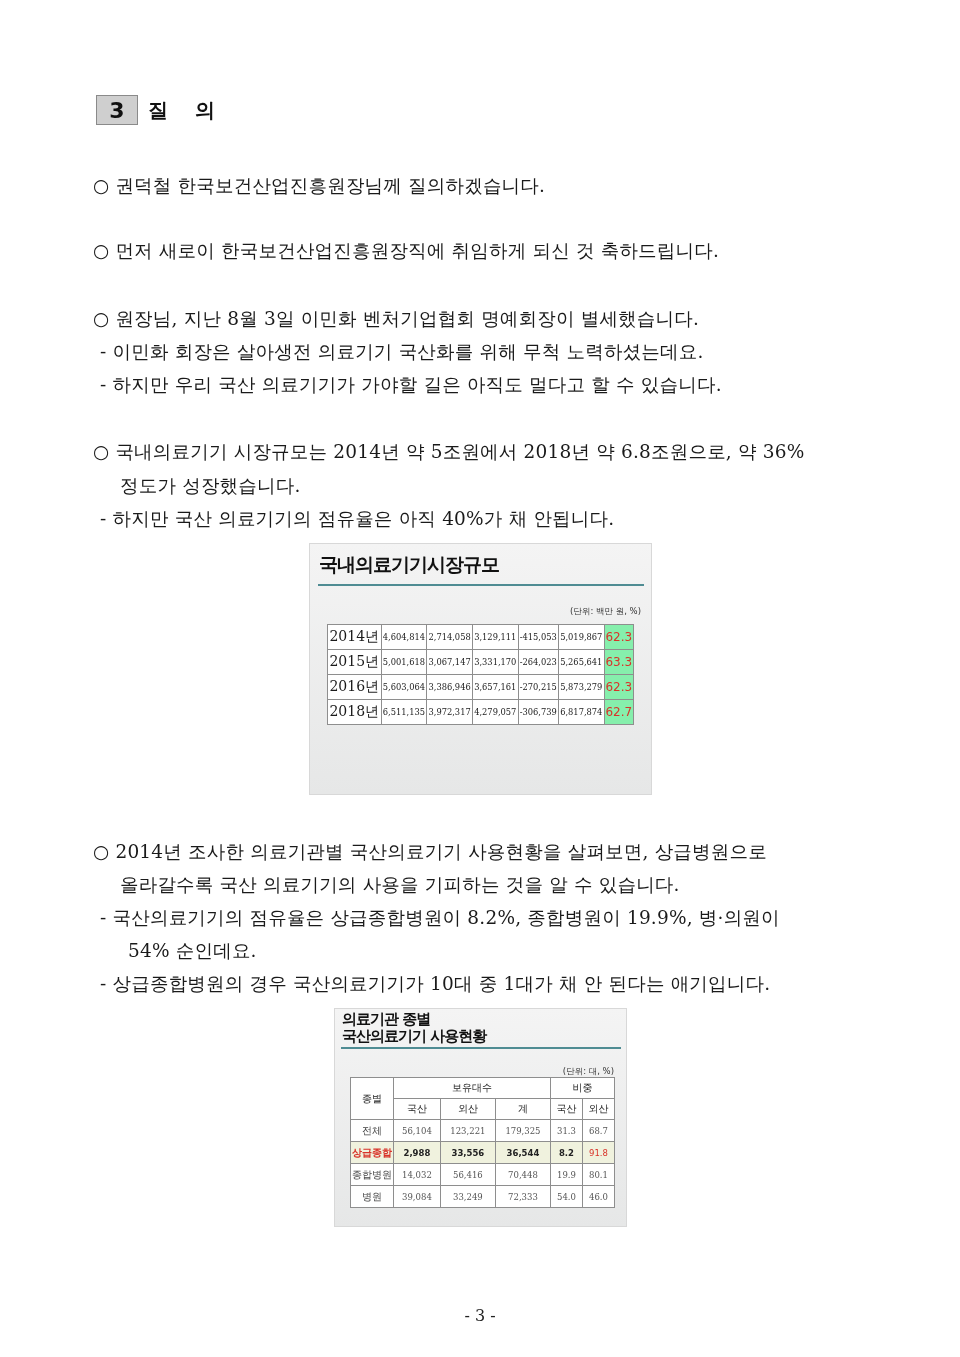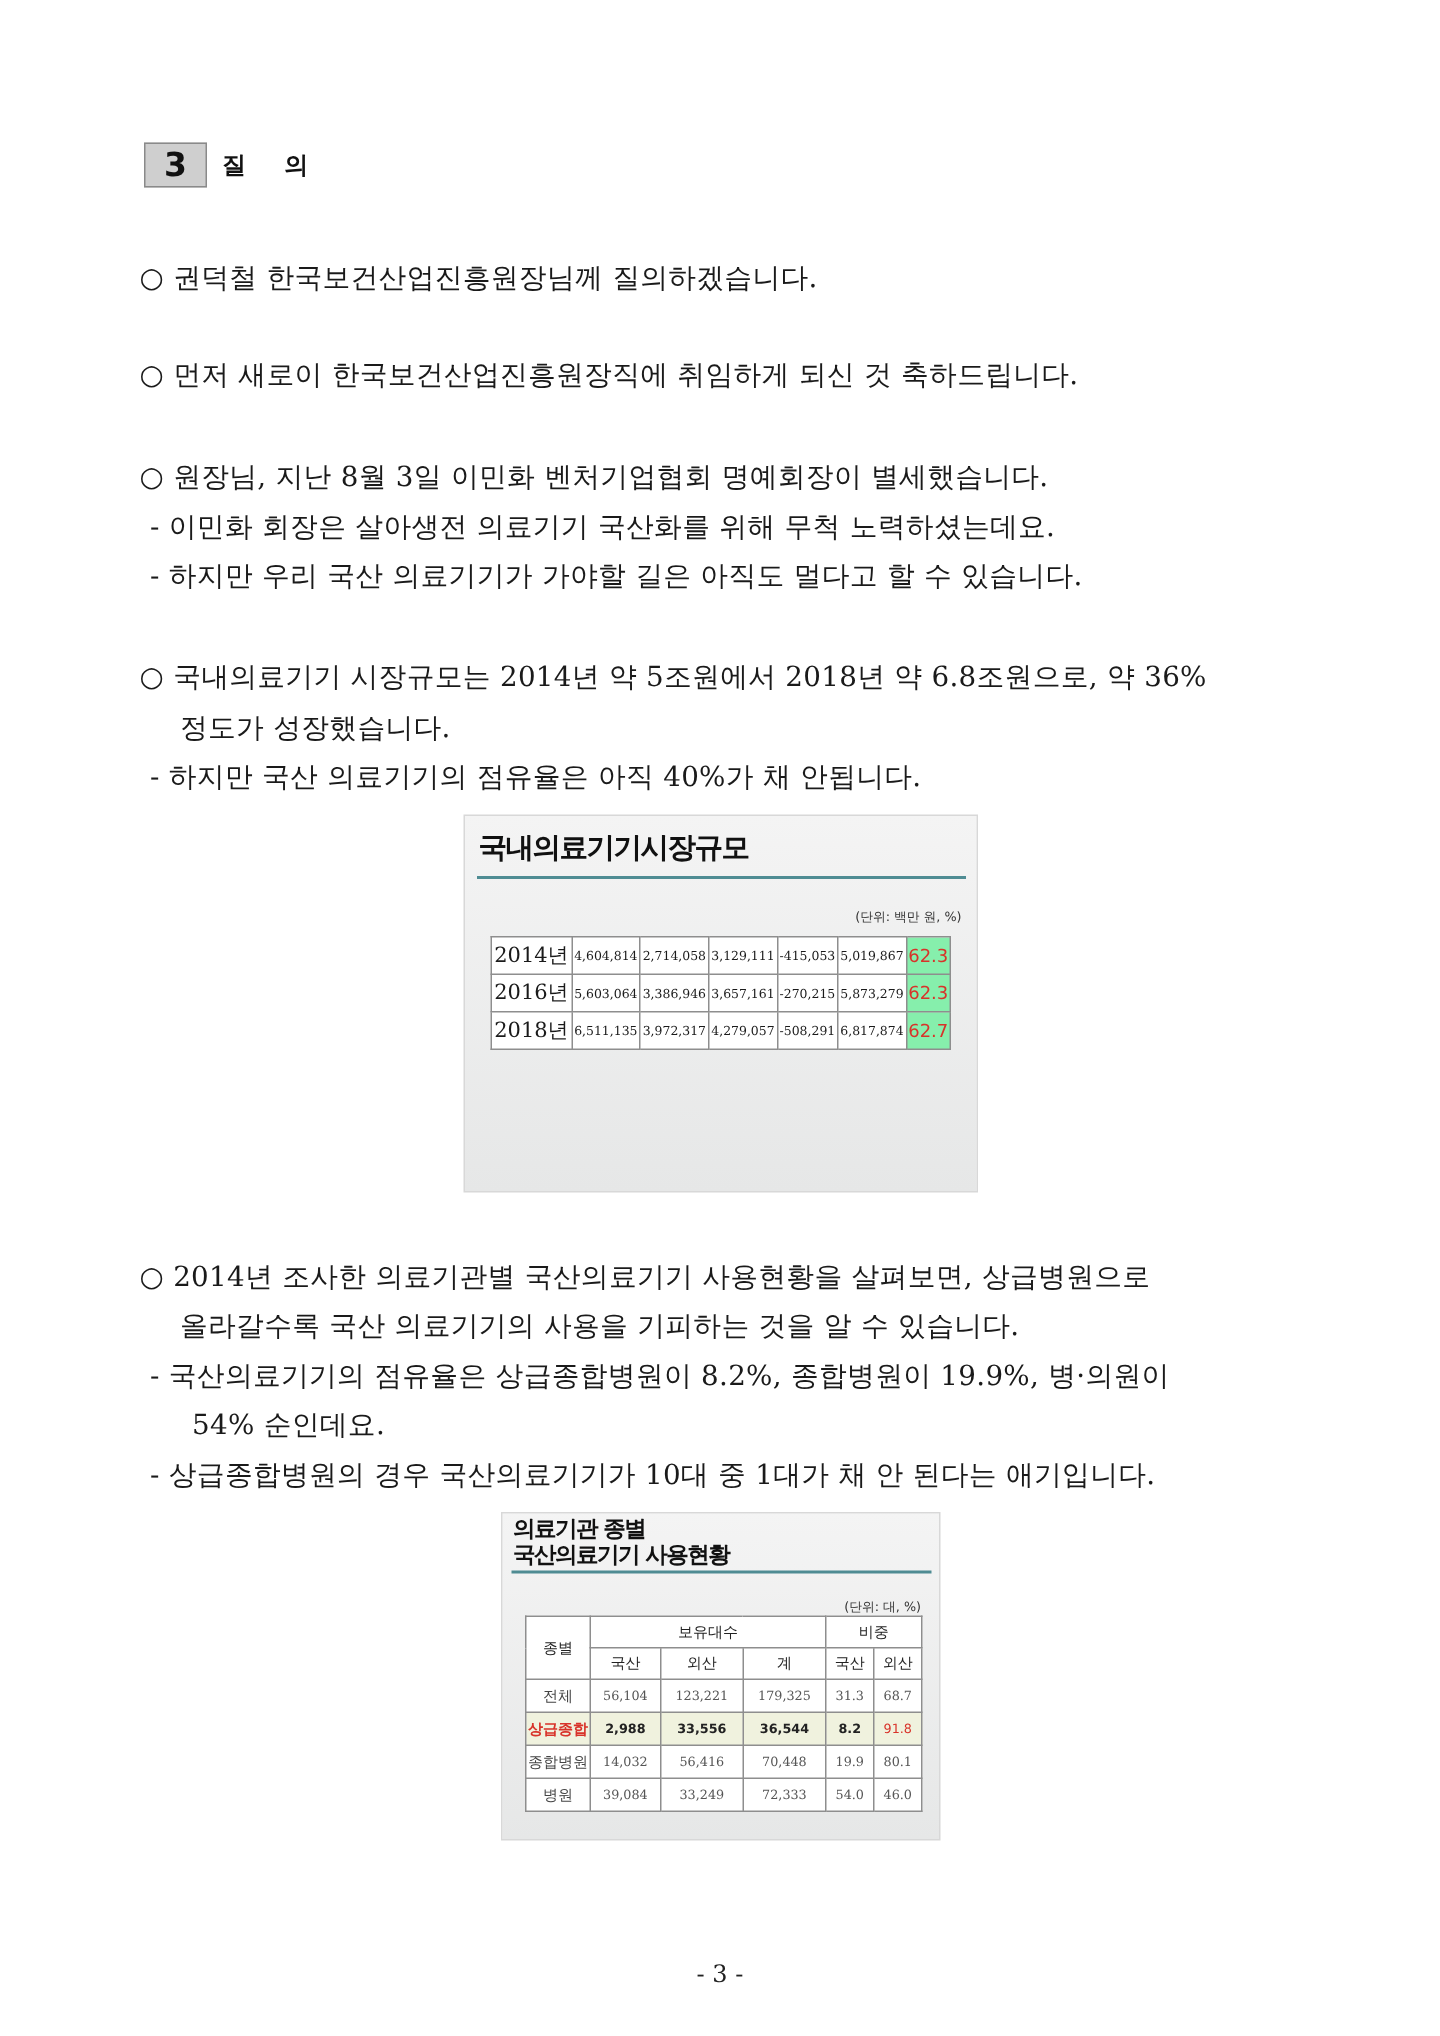--- a/index.html
+++ b/index.html
@@ -13,21 +13,21 @@
       display: flex; align-items: center;
     }
     .sec-num {
       width: 40px; height: 28px; background: #cfcfcf; border: 1px solid #8a8a8a;
       display: flex; align-items: center; justify-content: center;
       font-family: "DejaVu Sans", "Liberation Sans", sans-serif;
       font-weight: bold; font-size: 22px; color: #111;
     }
     .sec-title {
       margin-left: 10px; font-family: "DejaVu Sans", "Liberation Sans", sans-serif;
-      font-weight: bold; font-size: 16px; letter-spacing: 10px; color: #111;
+      font-weight: bold; font-size: 20px; letter-spacing: 10px; color: #111;
     }
     .line {
       position: absolute; font-size: 18.5px; line-height: 26px; white-space: nowrap;
       letter-spacing: 0.2px;
     }
     .line.bullet { left: 93px; }
     .line.cont { left: 120px; }
     .line.dash { left: 100px; text-align: right; }
     .line.dash2 { left: 128px; }
 
@@ -97,34 +97,43 @@
     <tr>
       <td class="year">2014년</td>
       <td>4,604,814</td>
       <td>2,714,058</td>
       <td>3,129,111</td>
       <td>-415,053</td>
       <td>5,019,867</td>
       <td class="share">62.3</td>
     </tr>
     <tr>
+      <td class="year">2015년</td>
+      <td>5,001,618</td>
+      <td>3,067,147</td>
+      <td>3,331,170</td>
+      <td>-264,023</td>
+      <td>5,265,641</td>
+      <td class="share">63.3</td>
+    </tr>
+    <tr>
       <td class="year">2016년</td>
       <td>5,603,064</td>
       <td>3,386,946</td>
       <td>3,657,161</td>
       <td>-270,215</td>
       <td>5,873,279</td>
       <td class="share">62.3</td>
     </tr>
     <tr>
       <td class="year">2018년</td>
       <td>6,511,135</td>
       <td>3,972,317</td>
       <td>4,279,057</td>
-      <td>-508,291</td>
+      <td>-306,739</td>
       <td>6,817,874</td>
       <td class="share">62.7</td>
     </tr>
   </tbody>
     </table>
 </div>
 
 <div class="line bullet" style="top:839px">○ 2014년 조사한 의료기관별 국산의료기기 사용현황을 살펴보면, 상급병원으로</div>
 <div class="line cont" style="top:872px">올라갈수록 국산 의료기기의 사용을 기피하는 것을 알 수 있습니다.</div>
 <div class="line dash" style="top:905px">-  국산의료기기의  점유율은  상급종합병원이  8.2%,  종합병원이  19.9%,  병·의원이</div>

